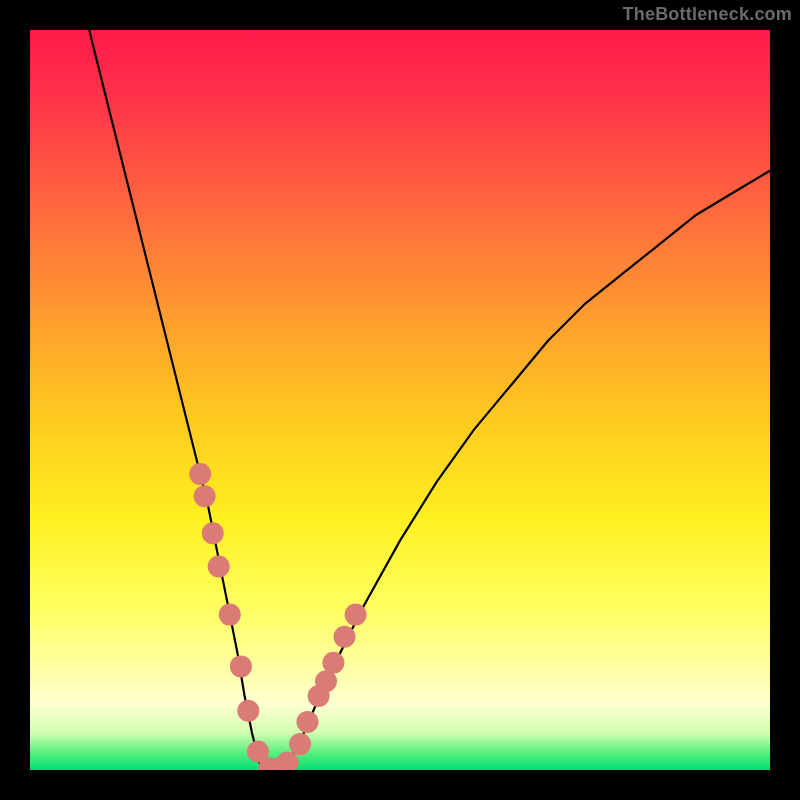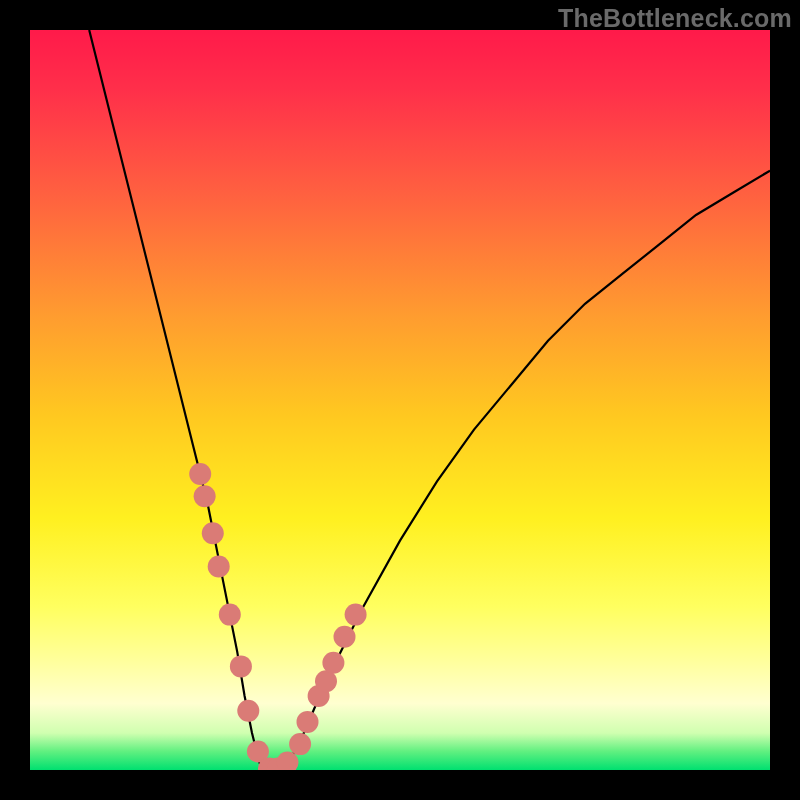--- a/index.html
+++ b/index.html
@@ -52,21 +52,21 @@
     position: absolute;
     top: 0;
     left: 0;
     width: 100%;
     height: 100%;
   }
   .watermark {
     position: absolute;
     top: 4px;
     right: 8px;
-    font-size: 25px;
+    font-size: 18px;
     font-weight: 600;
     color: #6a6a6a;
     letter-spacing: 0.2px;
   }
 </style>
 </head>
 <body>
 
 <div class="frame">
   <div class="plot">

